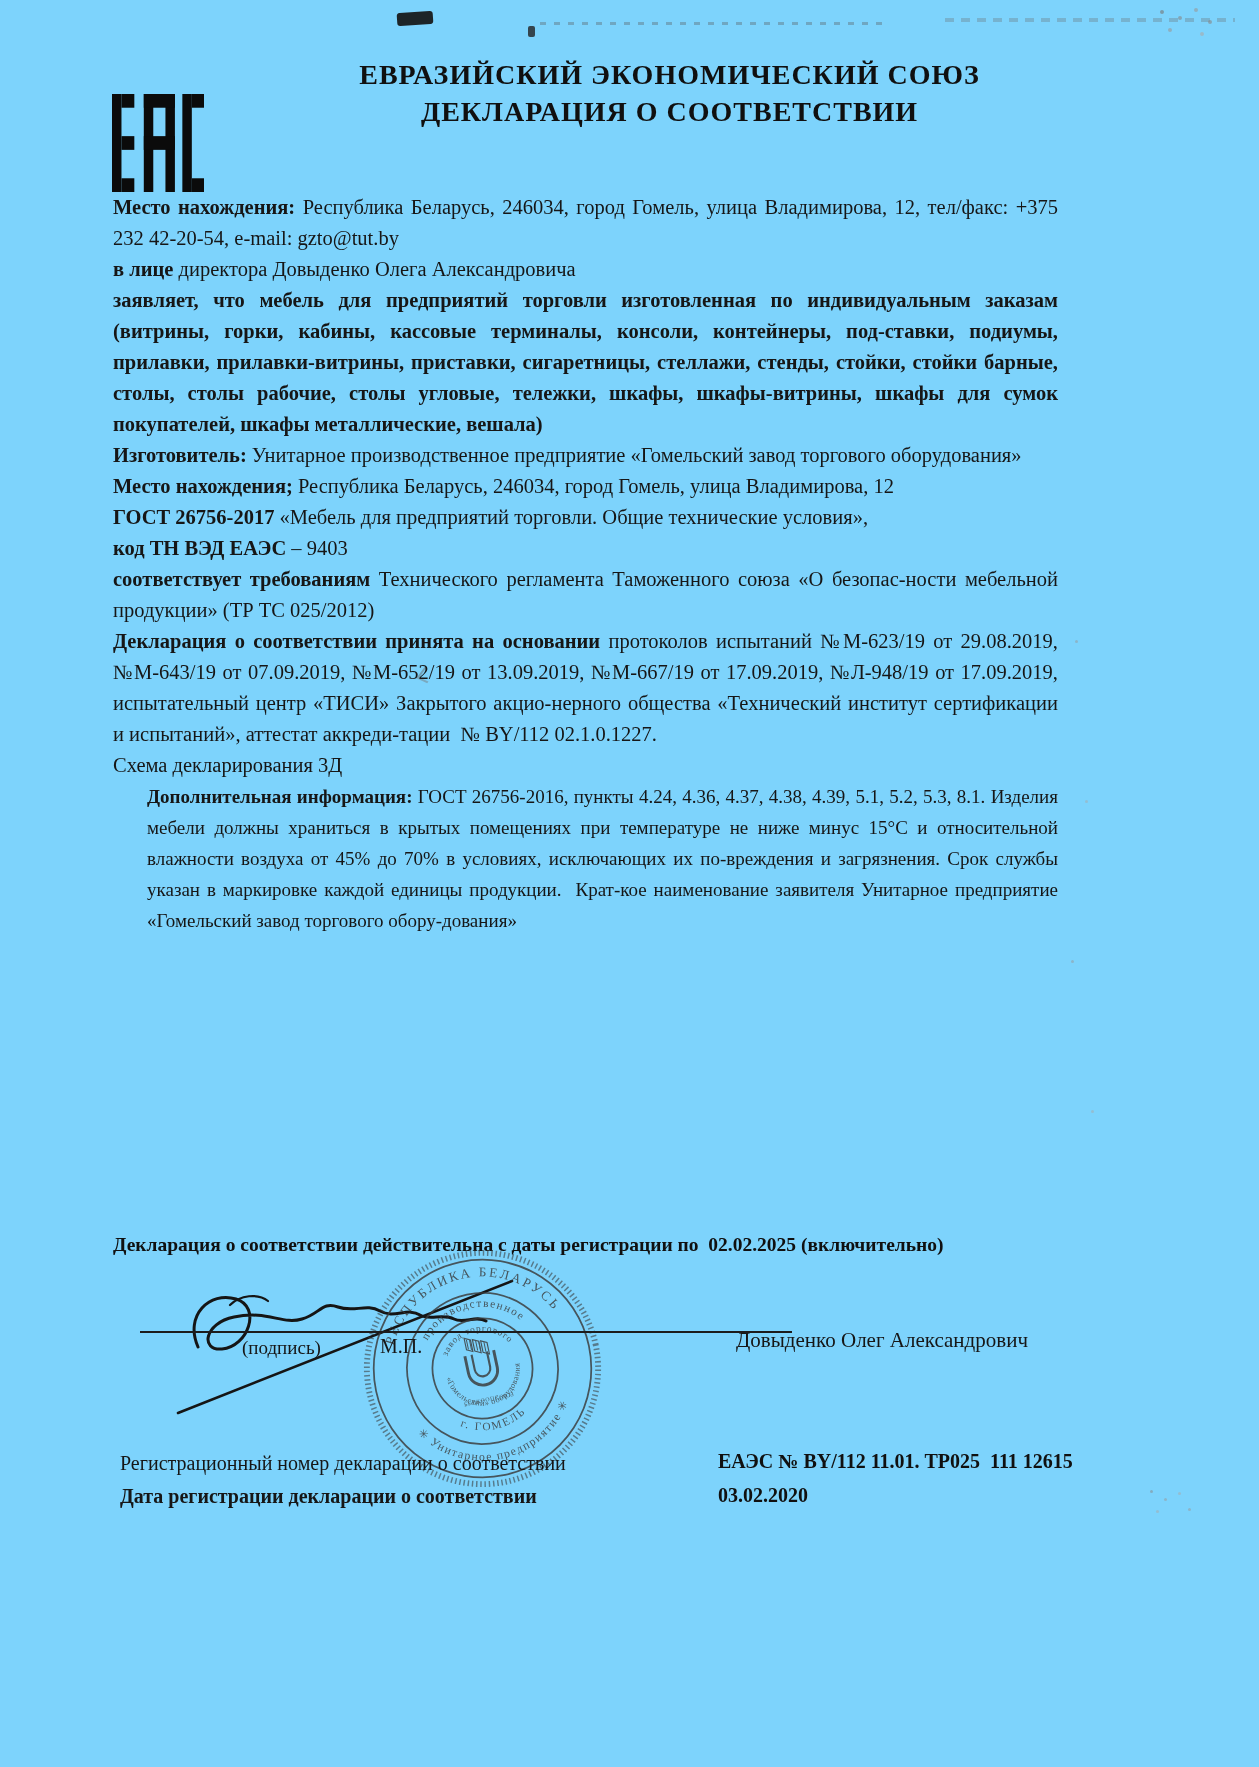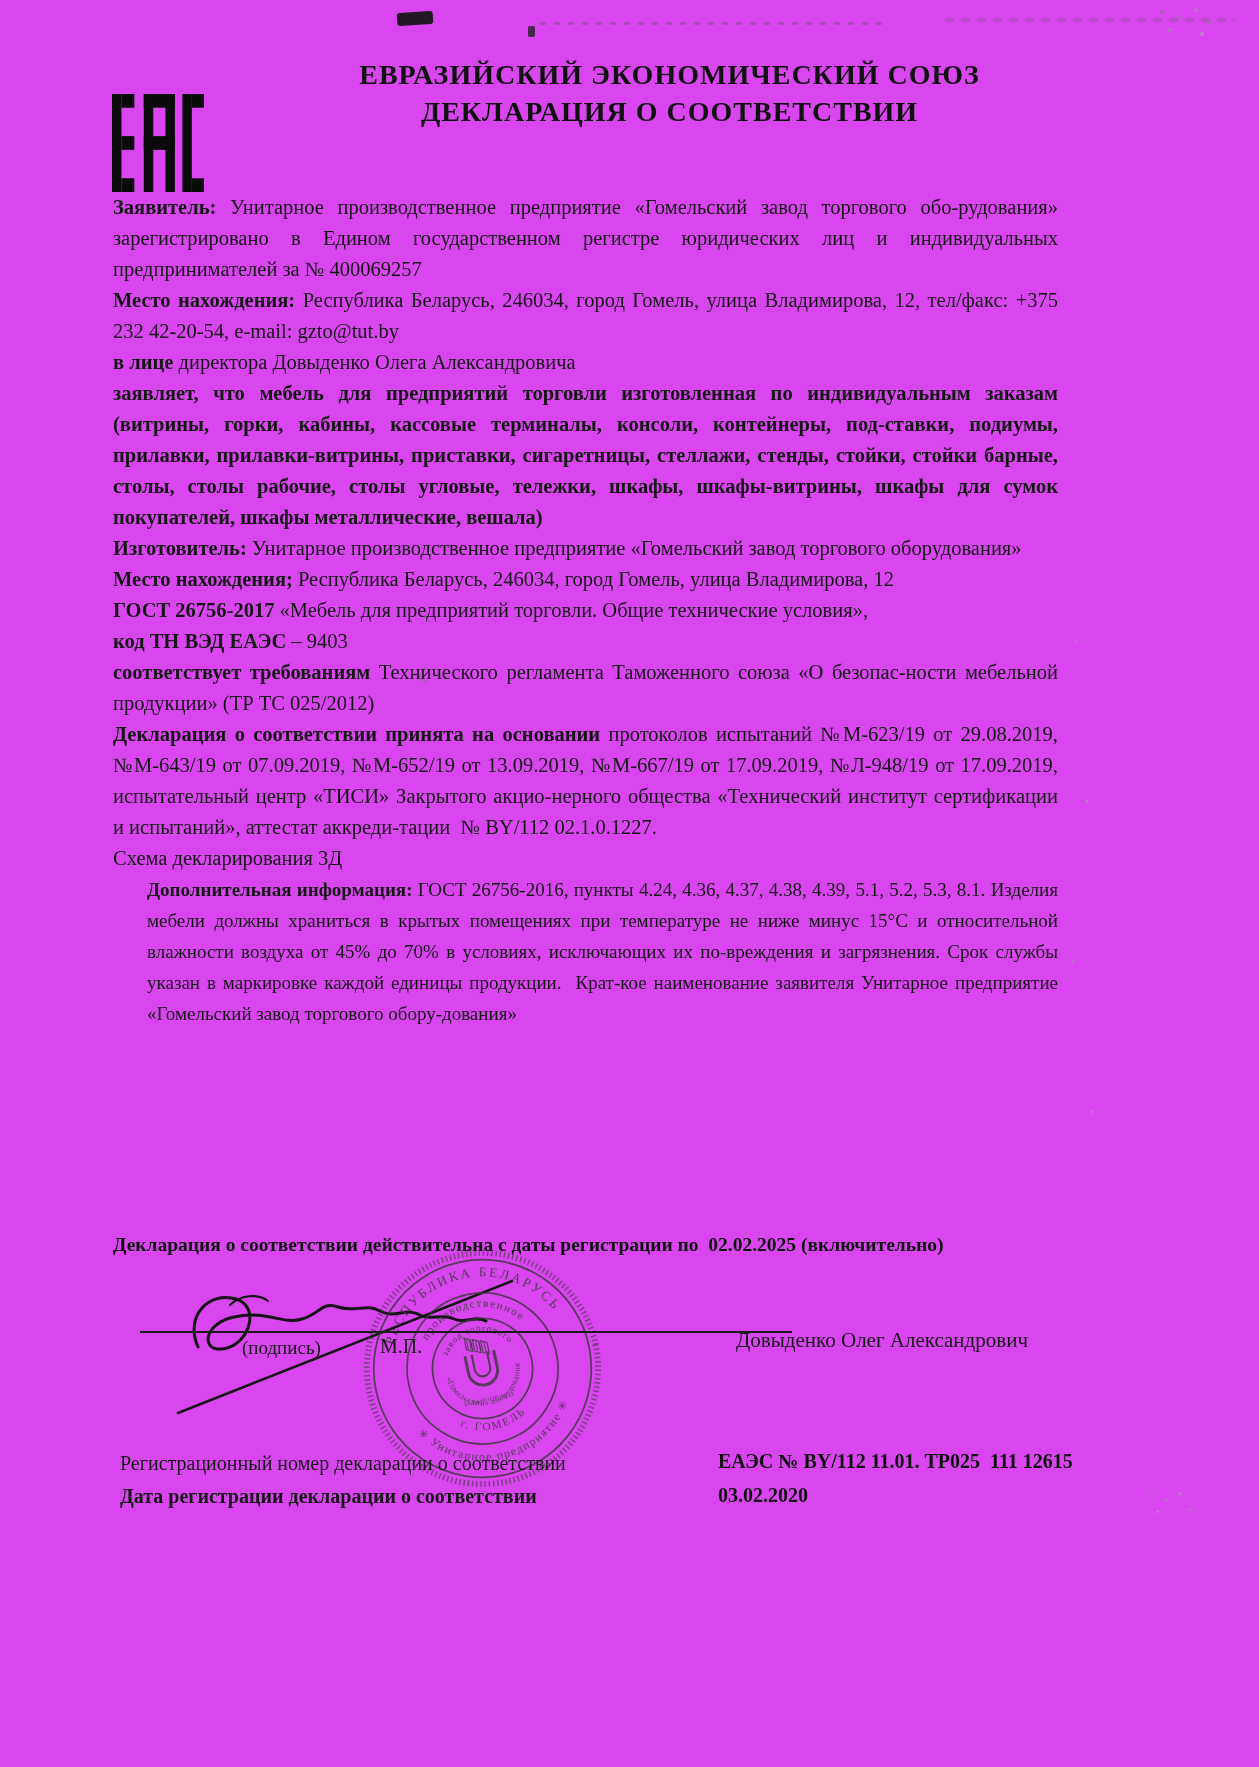--- a/index.html
+++ b/index.html
@@ -1,20 +1,20 @@
 <!DOCTYPE html>
 <html lang="ru"><head>
 <meta charset="utf-8">
 <style>
   html,body{margin:0;padding:0;background:#e8e8e6;}
   .page{
     position:relative;
     width:1259px;height:1767px;
     margin:0 auto;
-    background:#d946ef;
+    background:#7dd3fc;
     overflow:hidden;
     font-family:"Liberation Serif","DejaVu Serif",serif;
     color:#161616;
   }
   .abs{position:absolute;}
   
   .titles{
     position:absolute;left:150px;right:70px;top:56px;
     text-align:center;
     font-weight:bold;
@@ -102,21 +102,20 @@
       </g>
     </svg>
   </div>
 
   <div class="titles">
     <div>ЕВРАЗИЙСКИЙ ЭКОНОМИЧЕСКИЙ СОЮЗ</div>
     <div>ДЕКЛАРАЦИЯ О СООТВЕТСТВИИ</div>
   </div>
 
   <div class="doc-body">
-    <p><span class="lead">Заявитель:</span><span> Унитарное производственное предприятие «Гомельский завод торгового обо-рудования» зарегистрировано в Едином государственном регистре юридических лиц и индивидуальных предпринимателей за № 400069257</span></p>
     <p><span class="lead">Место нахождения:</span><span> Республика Беларусь, 246034, город Гомель, улица Владимирова, 12, тел/факс: +375 232 42-20-54, e-mail: gzto@tut.by</span></p>
     <p><span class="lead">в лице</span><span> директора Довыденко Олега Александровича</span></p>
     <p><span class="lead">заявляет, что мебель для предприятий торговли изготовленная по индивидуальным заказам (витрины, горки, кабины, кассовые терминалы, консоли, контейнеры, под-ставки, подиумы, прилавки, прилавки-витрины, приставки, сигаретницы, стеллажи, стенды, стойки, стойки барные, столы, столы рабочие, столы угловые, тележки, шкафы, шкафы-витрины, шкафы для сумок покупателей, шкафы металлические, вешала)</span><span></span></p>
     <p><span class="lead">Изготовитель:</span><span> Унитарное производственное предприятие «Гомельский завод торгового оборудования»</span></p>
     <p><span class="lead">Место нахождения;</span><span> Республика Беларусь, 246034, город Гомель, улица Владимирова, 12</span></p>
     <p><span class="lead">ГОСТ 26756-2017</span><span> «Мебель для предприятий торговли. Общие технические условия»,</span></p>
     <p><span class="lead">код ТН ВЭД ЕАЭС</span><span> – 9403</span></p>
     <p><span class="lead">соответствует требованиям</span><span> Технического регламента Таможенного союза «О безопас-ности мебельной продукции» (ТР ТС 025/2012)</span></p>
     <p><span class="lead">Декларация о соответствии принята на основании</span><span> протоколов испытаний №М-623/19 от 29.08.2019, №М-643/19 от 07.09.2019, №М-652/19 от 13.09.2019, №М-667/19 от 17.09.2019, №Л-948/19 от 17.09.2019,  испытательный центр «ТИСИ» Закрытого акцио-нерного общества «Технический институт сертификации и испытаний», аттестат аккреди-тации  № BY/112 02.1.0.1227.</span></p>
     <p><span class="lead"></span><span>Схема декларирования 3Д</span></p>

